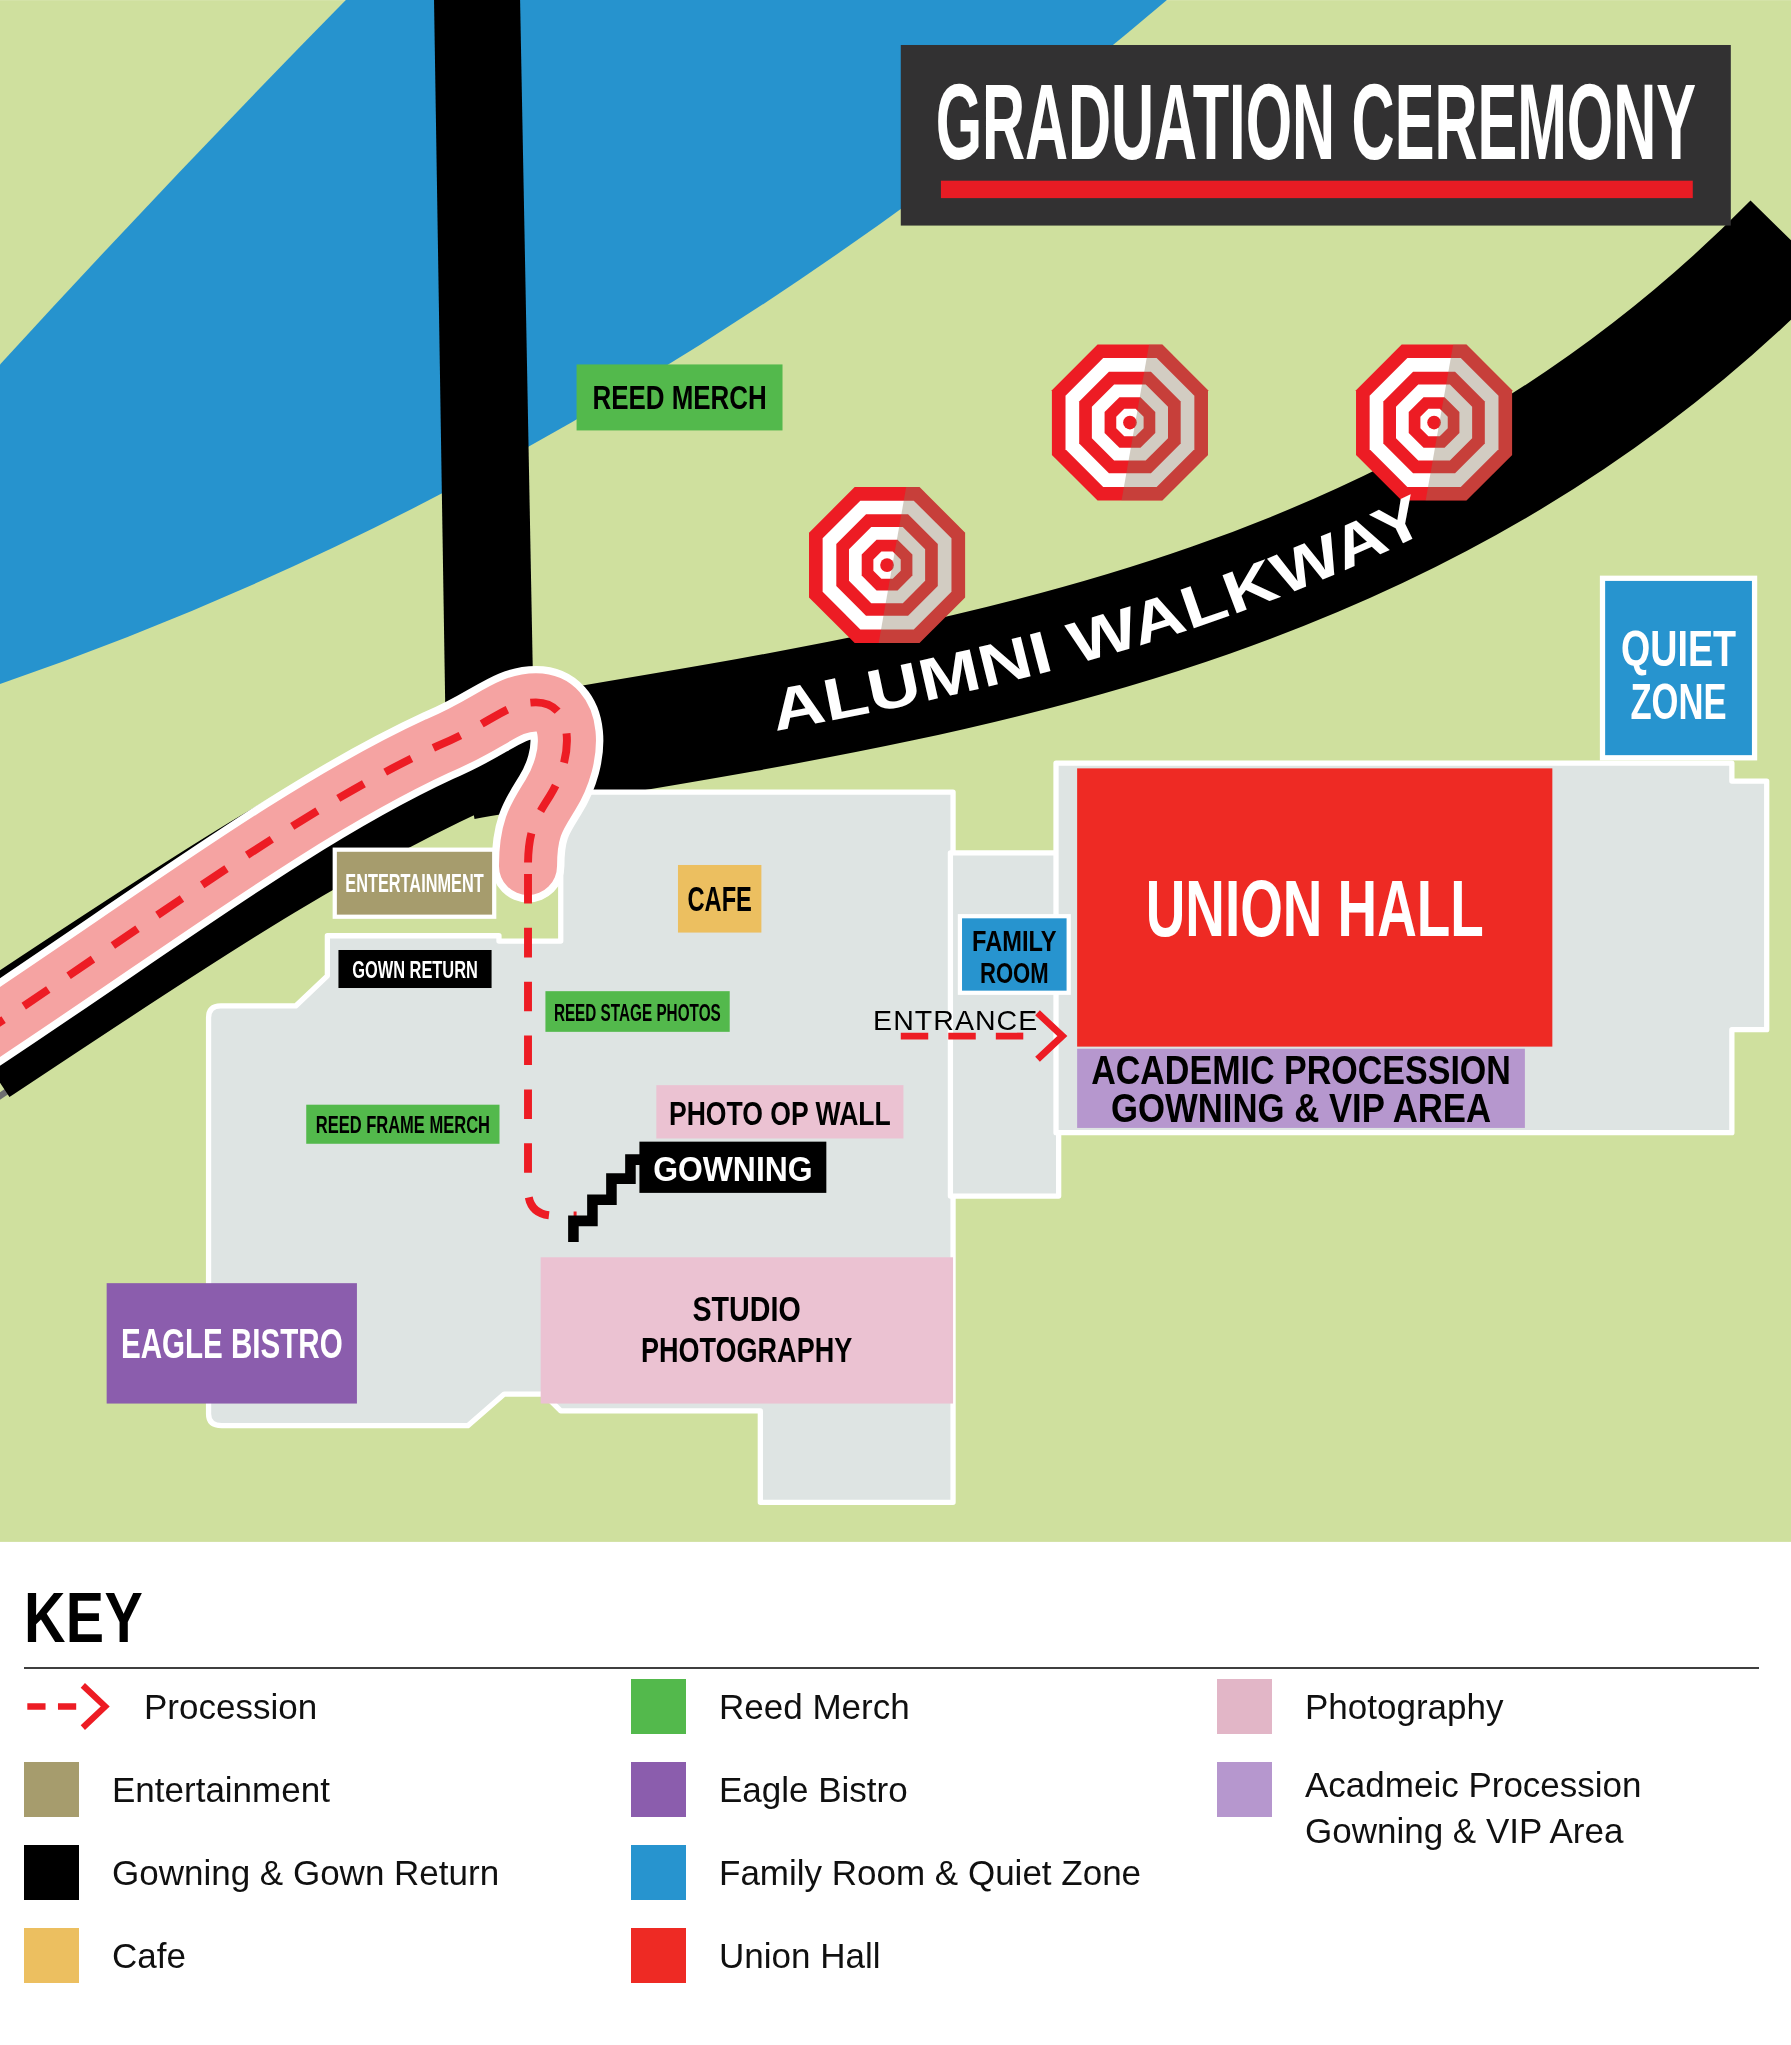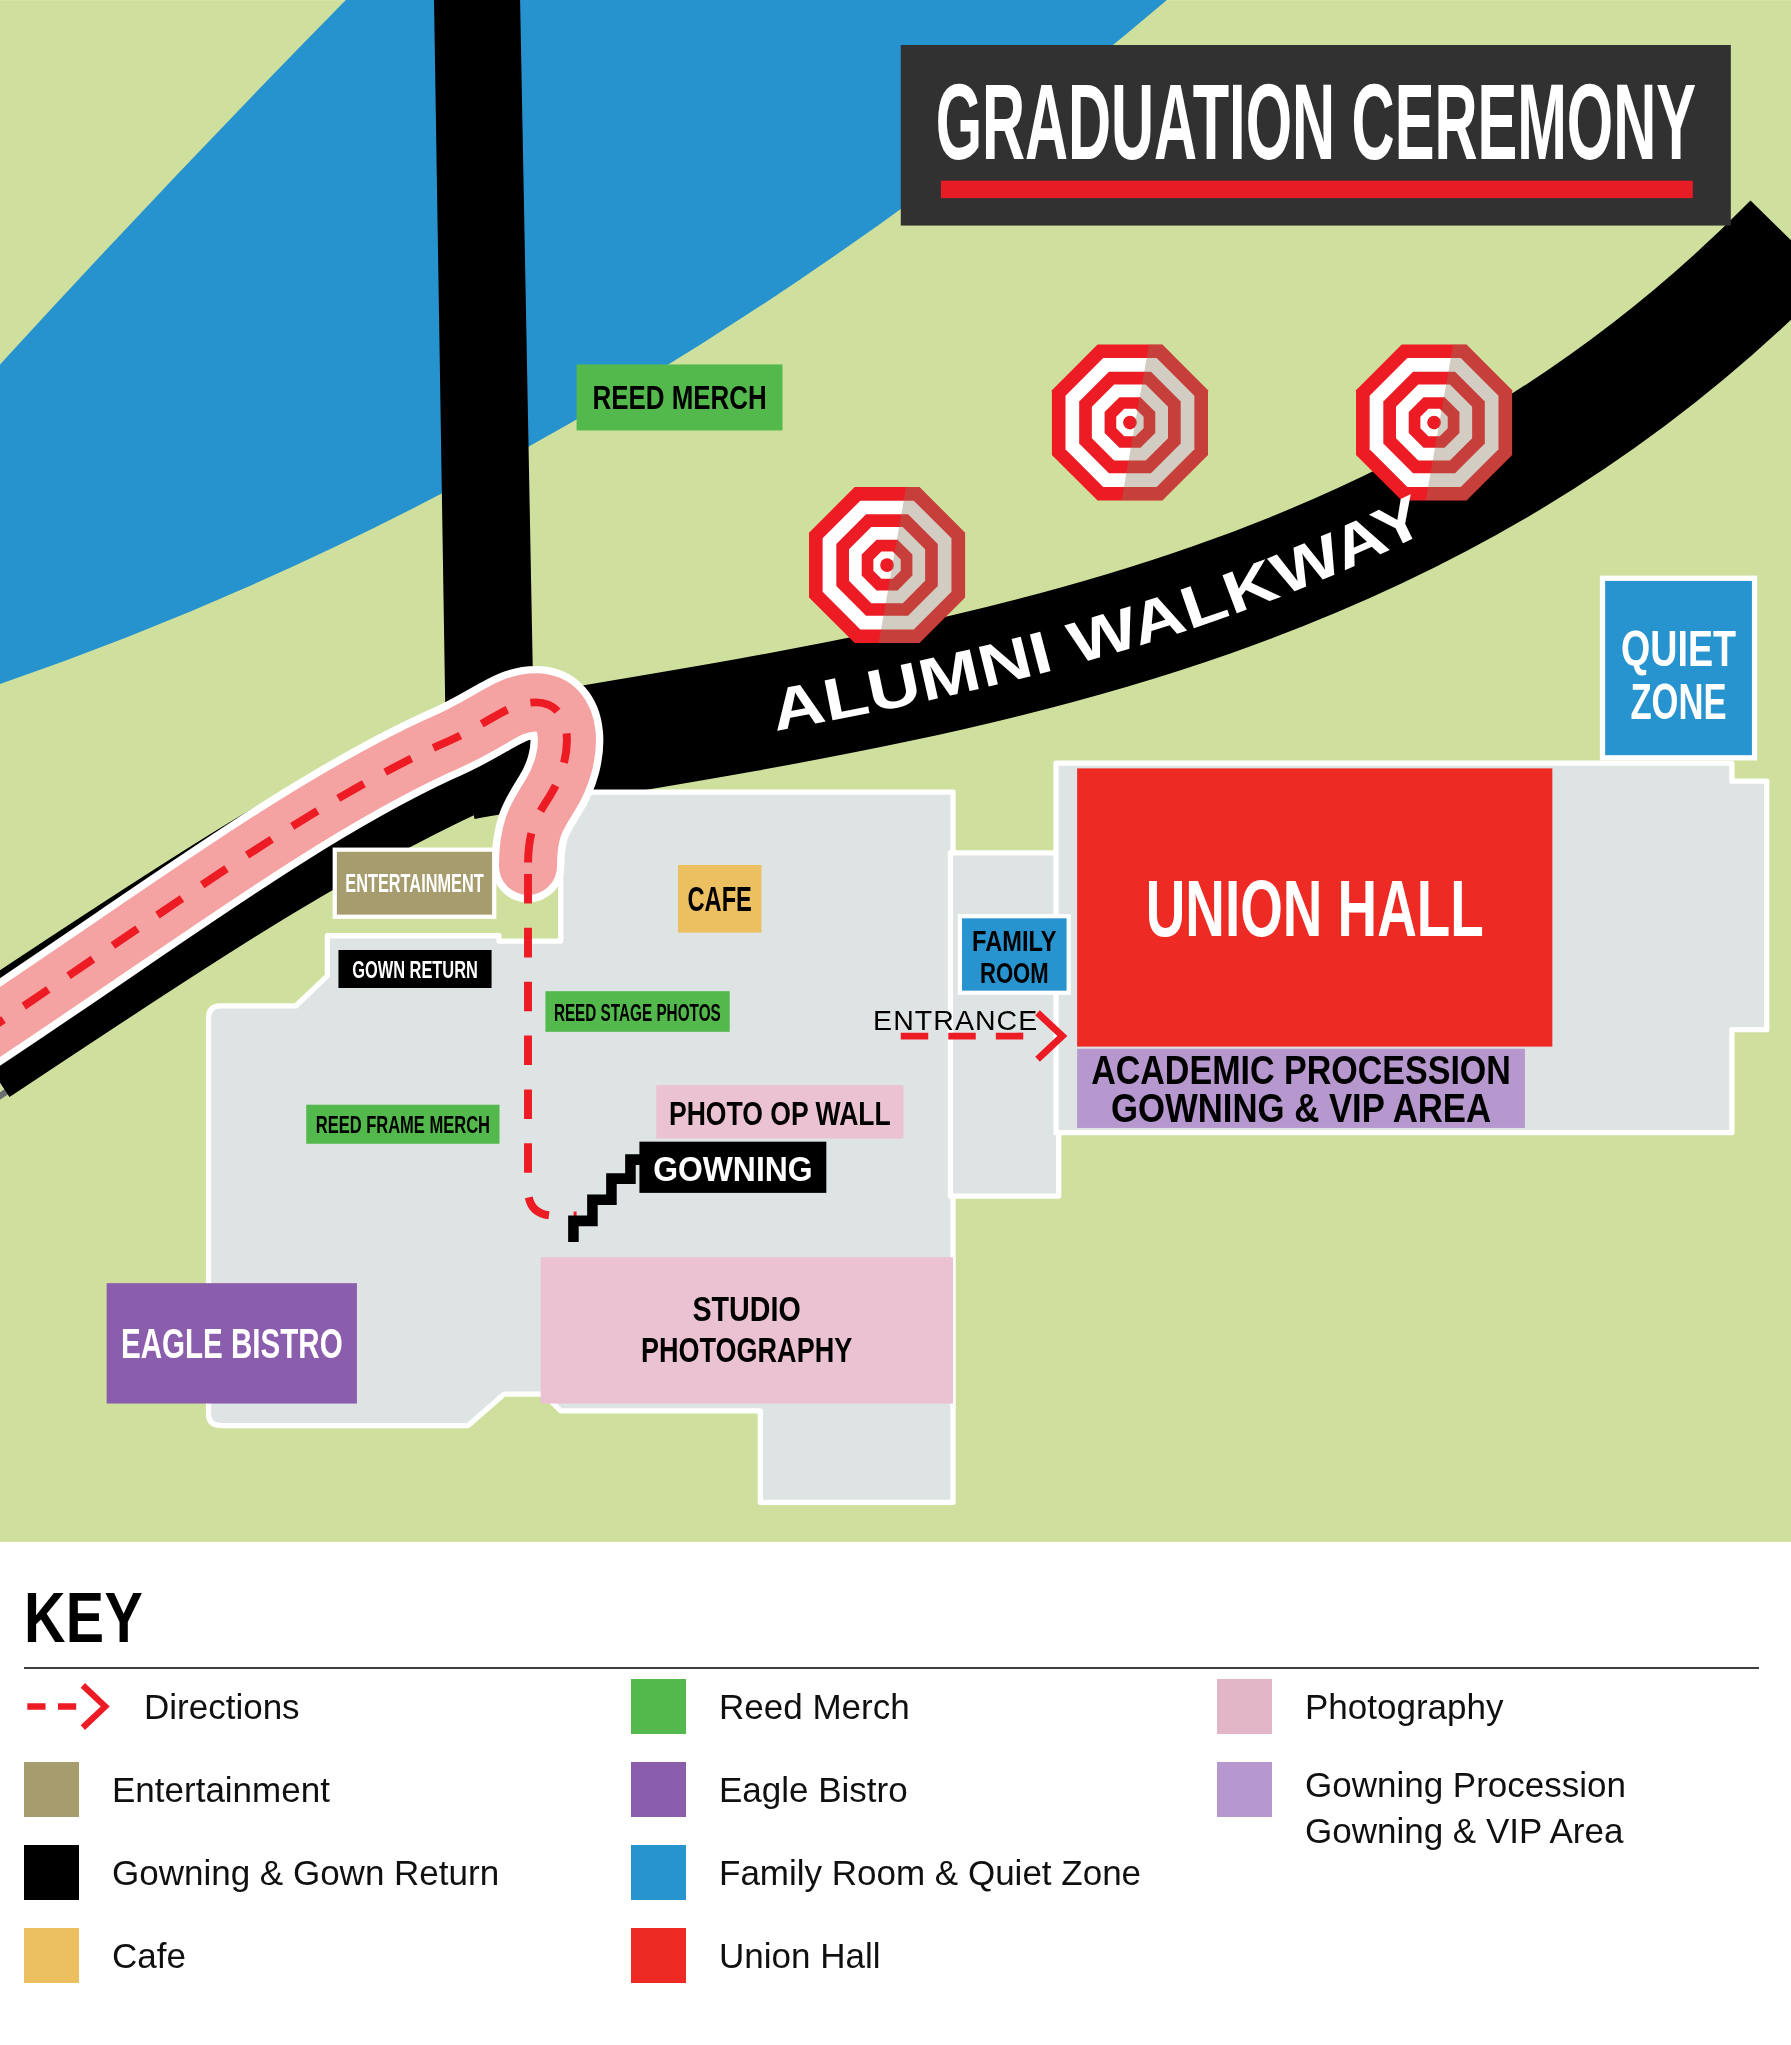--- a/index.html
+++ b/index.html
@@ -143,21 +143,21 @@
     <span id="key-heading">KEY</span>
     <hr id="key-rule">
     <div id="key-grid">
 
       <div class="key-col key-col1">
         <div class="key-item">
           <svg class="dir-icon" viewBox="0 0 210 130">
             <path d="M 8 65 L 52 65 M 82 65 L 126 65" stroke="#ed1c24" stroke-width="16" fill="none"></path>
             <path d="M 142 14 L 196 65 L 142 116" stroke="#ed1c24" stroke-width="15" fill="none"></path>
           </svg>
-          <span class="key-label">Directions</span>
+          <span class="key-label">Procession</span>
         </div>
         <div class="key-item">
           <span class="swatch" style="background: rgb(166, 156, 109);"></span>
           <span class="key-label">Entertainment</span>
         </div>
         <div class="key-item">
           <span class="swatch" style="background: rgb(0, 0, 0);"></span>
           <span class="key-label">Gowning &amp; Gown Return</span>
         </div>
         <div class="key-item">
@@ -186,21 +186,21 @@
       </div>
 
       <div class="key-col key-col3">
         <div class="key-item">
           <span class="swatch" style="background: rgb(226, 182, 199);"></span>
           <span class="key-label">Photography</span>
         </div>
         <div class="key-item top-align">
           <span class="swatch" style="background: rgb(182, 151, 206);"></span>
           <span class="key-label">
-            <span>Gowning Procession</span><br>
+            <span>Acadmeic Procession</span><br>
             <span>Gowning &amp; VIP Area</span>
           </span>
         </div>
       </div>
 
     </div>
   </div>
 </div>
 
 

